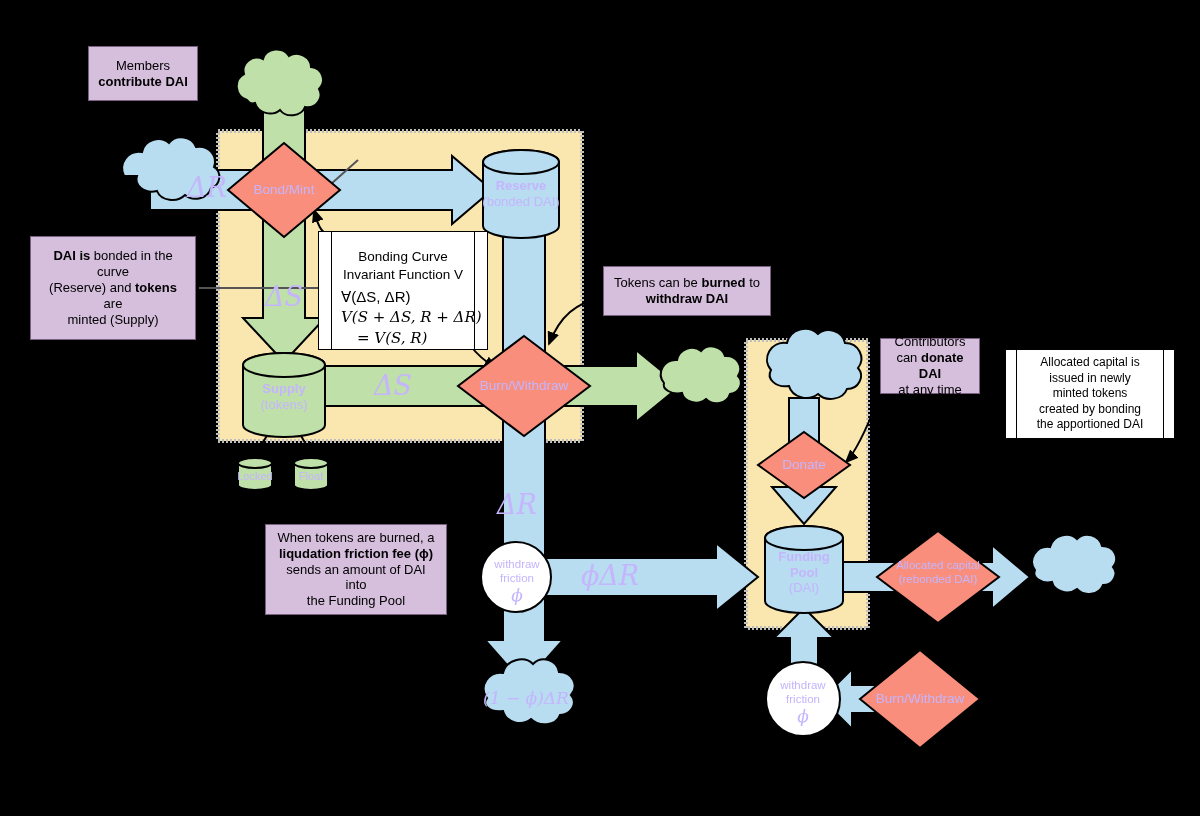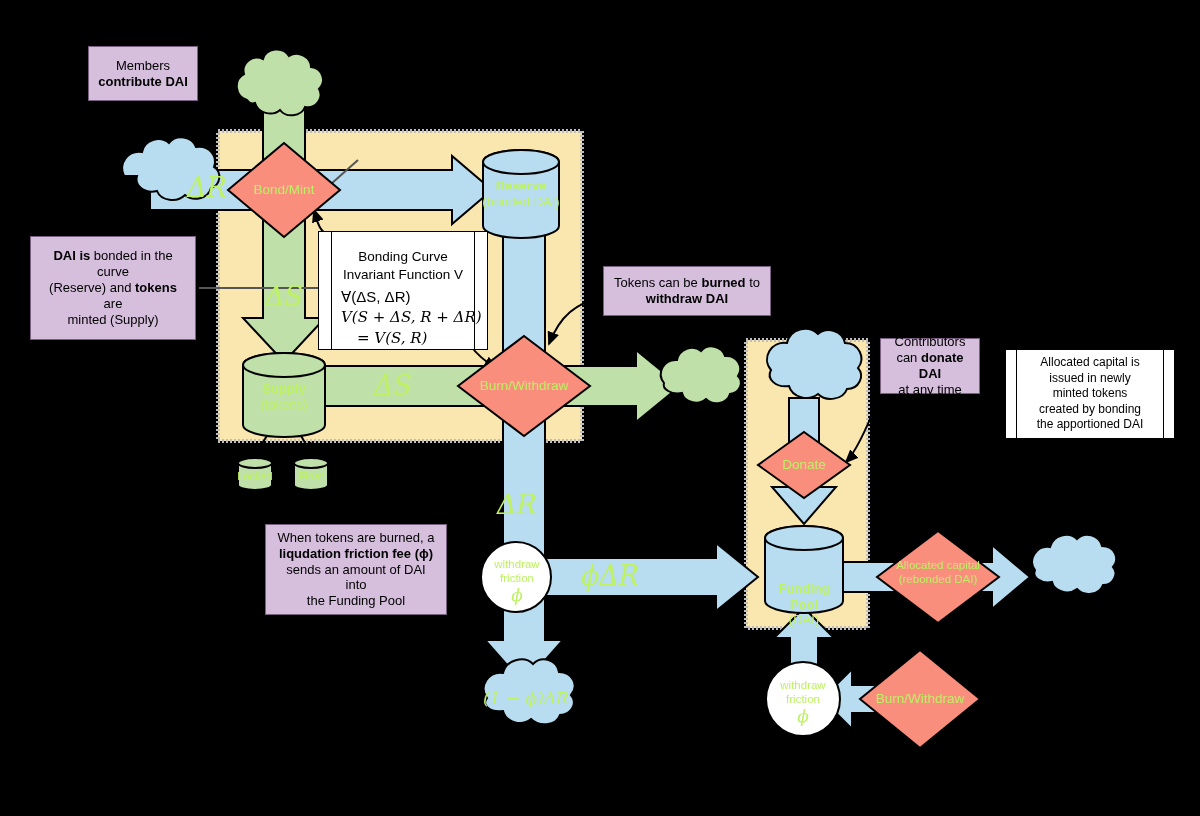--- a/index.html
+++ b/index.html
@@ -21,21 +21,21 @@
     position:absolute;background:#fff;border:1px solid #000;
     font-size:12px;line-height:1.3;text-align:center;
     display:flex;align-items:center;justify-content:center;
     box-sizing:border-box;color:#000;
   }
   .whitenote:before,.whitenote:after{
     content:"";position:absolute;top:0;bottom:0;width:0;border-left:1px solid #000;
   }
   .whitenote:before{left:10px;}
   .whitenote:after{right:10px;}
-  .lbl{position:absolute;text-align:center;color:#bef264;}
+  .lbl{position:absolute;text-align:center;color:#c4b5fd;}
   .math{font-family:"DejaVu Serif",serif;font-style:italic;}
   .mathup{font-family:Liberation Sans, sans-serif;font-style:normal;text-align:right;}
   .big-math{font-size:27px;}
   .node-txt{font-size:13px;line-height:1.2;text-align:center;}
   .node-txt .t1{font-weight:bold;}
   .small{font-size:11px;}
   .diamond-txt{font-size:13.5px;}
   .fbox{
     position:absolute;background:#fff;border:1px solid #000;box-sizing:border-box;
   }
@@ -296,21 +296,21 @@
   </div>
 
   <div class="lbl node-txt" style="left:234px;top:381px;width:100px;">
     <span class="t1">Supply</span><br>
     <span>(tokens)</span>
   </div>
 
   <div class="lbl small" style="left:233px;top:470px;width:44px;">Locked</div>
   <div class="lbl small" style="left:291px;top:470px;width:40px;">Float</div>
 
-  <div class="lbl node-txt" style="left:755px;top:549px;width:98px;margin-top:32px;">
+  <div class="lbl node-txt" style="left:755px;top:549px;width:98px;">
     <span class="t1">Funding</span><br>
     <span class="t1">Pool</span><br>
     <span>(DAI)</span>
   </div>
 
   <div class="lbl" style="left:481px;top:558px;width:72px;font-size:11.5px;line-height:1.18;">
     <span>withdraw</span><br>
     <span>friction</span><br>
     <span class="math" style="font-size:17px;">ϕ</span>
   </div>

